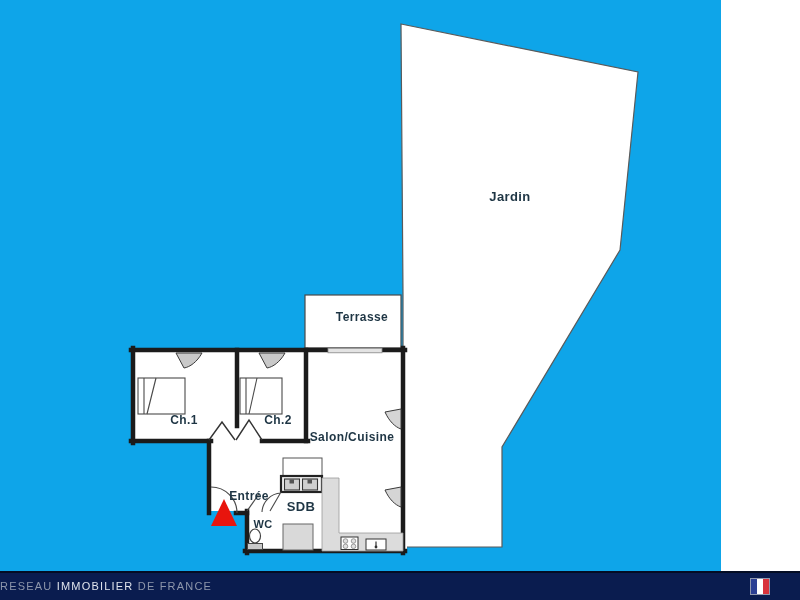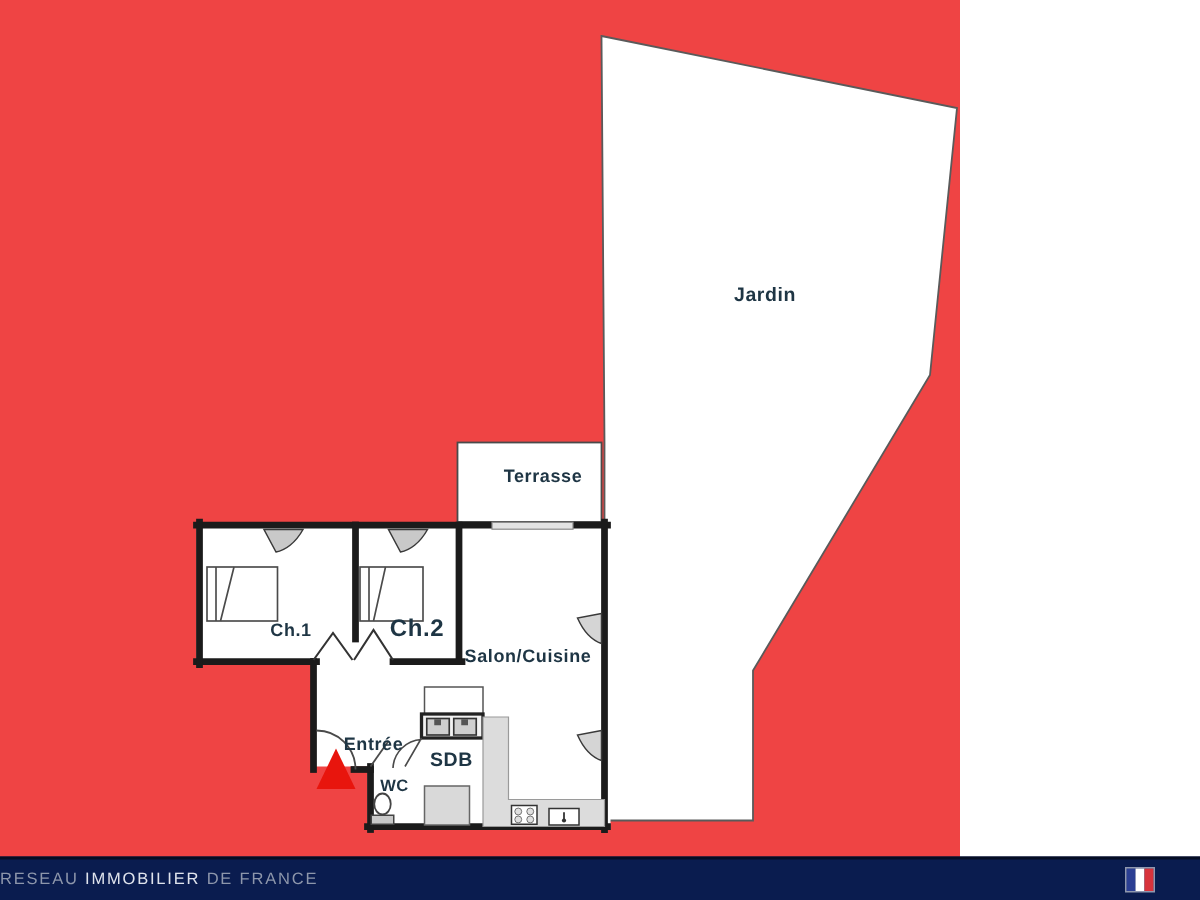--- a/index.html
+++ b/index.html
@@ -1,32 +1,32 @@
 <!DOCTYPE html>
 <html><head>
 <meta charset="utf-8">
 <style>
   * { margin: 0; padding: 0; box-sizing: border-box; }
   html, body { width: 800px; height: 600px; }
   body { font-family: "Liberation Sans", "DejaVu Sans", sans-serif; background: #ffffff; overflow: hidden; }
-  .stage { position: relative; width: 640px; height: 600px; background: #ef4444; }
+  .stage { position: relative; width: 721px; height: 600px; background: #0ea5e9; }
   .plan-svg { position: absolute; left: 0; top: 0; }
 
   .room-label {
     position: absolute;
     transform: translate(-50%, -50%);
     font-weight: bold;
     color: #1e3544;
     letter-spacing: 0.4px;
     white-space: nowrap;
   }
   .lbl-jardin   { left: 510px; top: 196px; font-size: 13px; }
   .lbl-terrasse { left: 352px; top: 317px; font-size: 12px; margin-left: 10px; }
-  .lbl-ch1      { left: 194px; top: 420px; font-size: 12px; }
-  .lbl-ch2      { left: 278px; top: 420px; font-size: 16px; }
+  .lbl-ch1      { left: 184px; top: 420px; font-size: 12px; }
+  .lbl-ch2      { left: 278px; top: 420px; font-size: 12px; }
   .lbl-salon    { left: 352px; top: 437px; font-size: 12px; text-align: right; }
   .lbl-entree   { left: 249px; top: 464px; font-size: 12px; margin-top: 32px; }
   .lbl-sdb      { left: 301px; top: 506px; font-size: 13px; }
   .lbl-wc       { left: 263px; top: 524px; font-size: 11px; }
 
   .footer {
     position: absolute;
     left: 0; bottom: 0;
     width: 800px; height: 29px;
     background: #0a1c4f;

